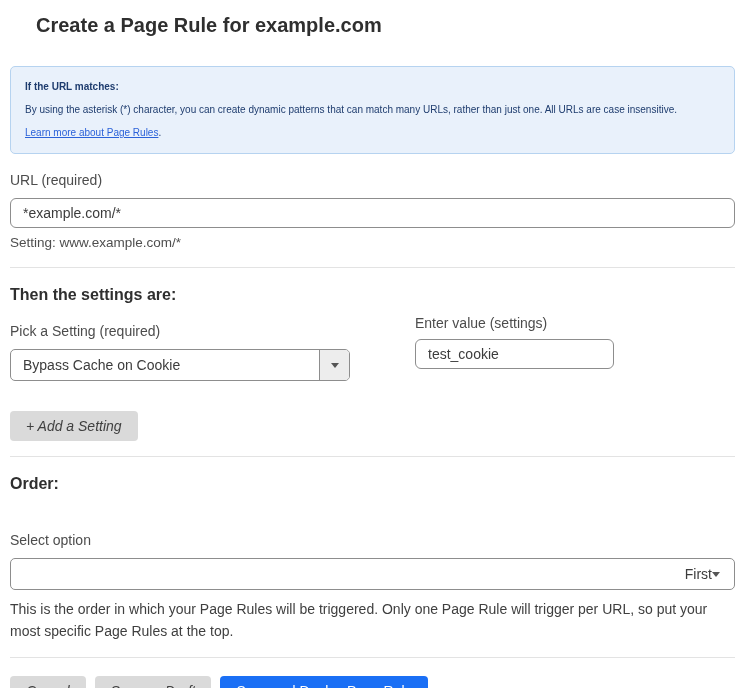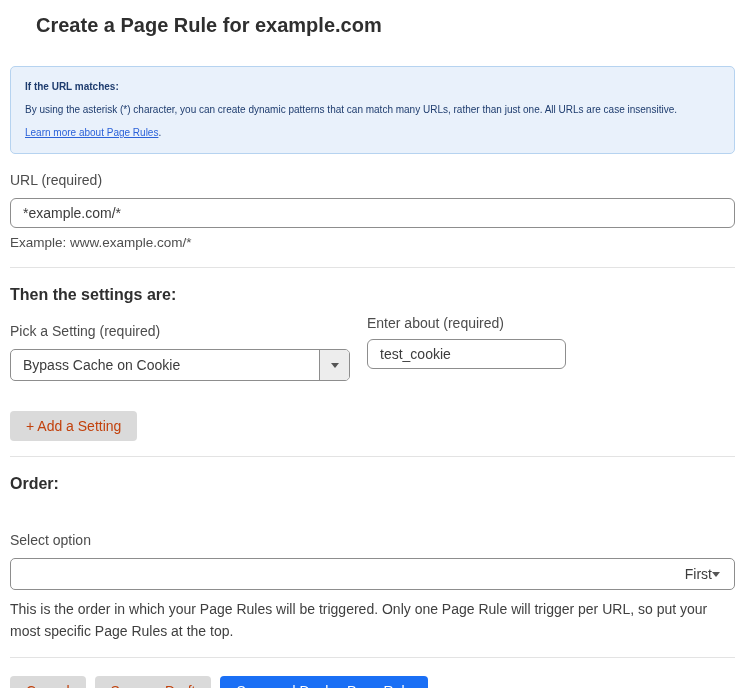--- a/index.html
+++ b/index.html
@@ -75,20 +75,21 @@
     margin-top:15px;
   }
   .section-heading{
     margin-top:17px;
     font-size:16px;line-height:20px;font-weight:bold;
     color:var(--heading-text);
   }
   .settings-row{
     display:flex;
     align-items:flex-start;
+    gap:48px;
   }
   .setting-col{width:340px;}
   .value-col{margin-left:17px;padding-top:8px;}
   .select{
     margin-top:8px;
     height:32px;
     border:1px solid var(--input-border);
     border-radius:5px;
     background:#fff;
     display:flex;
@@ -122,21 +123,22 @@
     height:30px;
     border:none;
     border-radius:4px;
     padding:0 16px;
     font-family:inherit;
     font-size:14px;
     cursor:pointer;
   }
   .btn-gray{
     background:var(--gray-btn);
-    color:#c2410c;
+    color:#404040;
+    font-style:italic;
   }
   .add-setting-btn{margin-top:30px;}
   .order-select{width:100%;text-align:right;}
   .order-select .plain-arrow{
     margin-right:14px;
     display:flex;align-items:center;justify-content:center;
   }
   .order-help{
     margin-top:8px;
     max-width:716px;
@@ -162,38 +164,38 @@
 <h1 class="page-title">Create a Page Rule for example.com</h1>
 
 <div class="info-box">
   <div class="info-heading">If the URL matches:</div>
   <div>By using the asterisk (*) character, you can create dynamic patterns that can match many URLs, rather than just one. All URLs are case insensitive.</div>
   <div><a>Learn more about Page Rules</a><span>.</span></div>
 </div>
 
 <div class="field-label">URL (required)</div>
 <input class="text-input" type="text" value="*example.com/*" style="">
-<div class="hint-text">Example: www.example.com/*</div>
+<div class="hint-text">Setting: www.example.com/*</div>
 
 <hr class="divider">
 
 <div class="section-heading">Then the settings are:</div>
 
 <div class="settings-row">
   <div class="setting-col">
     <div class="field-label">Pick a Setting (required)</div>
     <div class="select">
       <span class="select-value">Bypass Cache on Cookie</span>
       <span class="arrow-box">
         <span class="caret"></span>
       </span>
     </div>
   </div>
   <div class="value-col">
-    <div class="field-label" style="margin-top:0;">Enter about (required)</div>
+    <div class="field-label" style="margin-top:0;">Enter value (settings)</div>
     <input class="text-input value-input" type="text" value="test_cookie" style="">
   </div>
 </div>
 
 <button class="btn btn-gray add-setting-btn">+ Add a Setting</button>
 
 <hr class="divider">
 
 <div class="section-heading">Order:</div>
 

